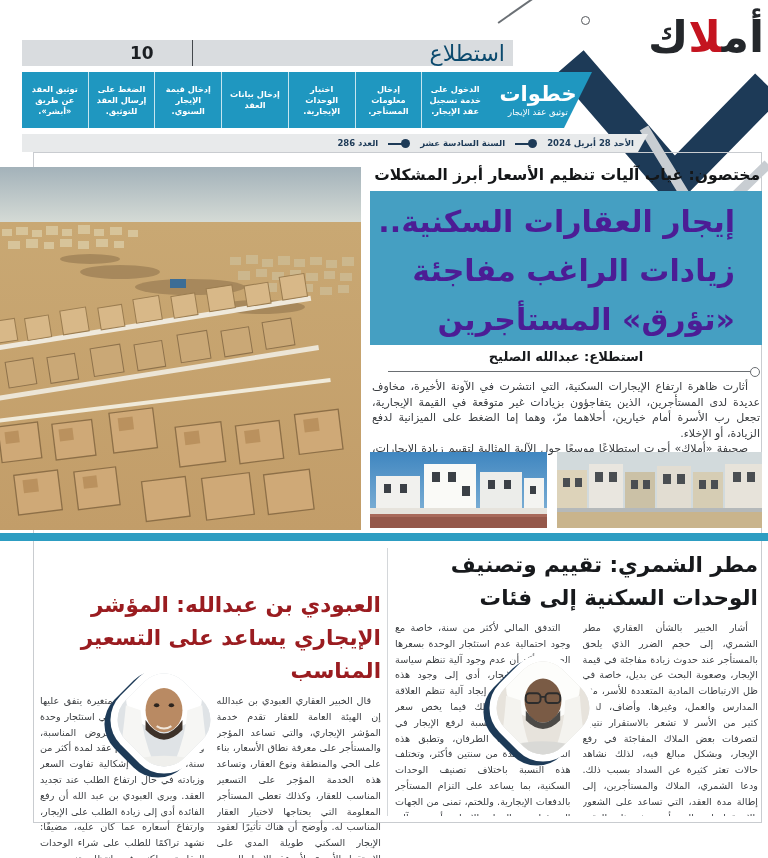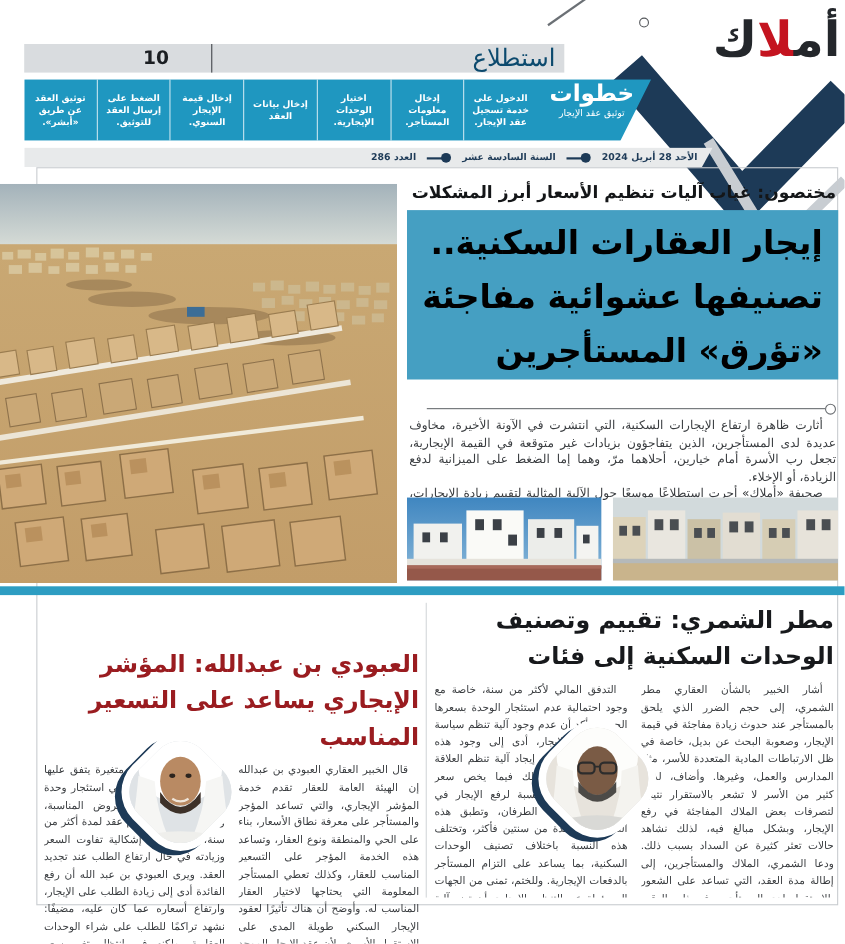--- a/index.html
+++ b/index.html
@@ -7,42 +7,42 @@
   .page{position:relative;width:768px;height:858px;background:#fff;overflow:hidden;direction:rtl;}
   .abs{position:absolute;}
   
   .section-bar{left:22px;top:40px;width:491px;height:26px;background:#d9dcdf;display:flex;align-items:center;}
   .section-title{position:absolute;right:8px;font-size:22px;font-weight:normal;color:#0c4a6e;letter-spacing:.5px;}
   .page-num{position:absolute;left:108px;font-size:17px;font-weight:bold;color:#1b1e22;}
   .pagenum-divider{position:absolute;left:170px;top:0;width:1px;height:26px;background:#44484c;}
   .swoosh-line{left:498px;top:22px;width:95px;height:1.5px;background:#6b7075;transform:rotate(-35deg);transform-origin:left center;}
   
   .steps-strip{left:22px;top:72px;width:570px;height:56px;background:#1f97c0;color:#fff;display:flex;flex-direction:row;align-items:stretch;clip-path:polygon(0 0,100% 0,calc(100% - 28px) 100%,0 100%);}
-  .steps-head{width:96px;display:flex;flex-direction:column;align-items:center;padding:2px 6px 2px 2px;}
+  .steps-head{width:96px;display:flex;flex-direction:column;justify-content:center;align-items:center;padding:2px 6px 2px 2px;}
   .steps-title{font-size:21px;font-weight:bold;line-height:22px;}
   .steps-subtitle{font-size:8.5px;margin-top:2px;white-space:nowrap;}
   .step{flex:1;display:flex;align-items:center;justify-content:center;text-align:center;font-size:8.2px;font-weight:bold;line-height:11px;padding:4px 5px;border-left:1px solid rgba(255,255,255,.75);}
   .step:last-child{border-left:none;}
   
   .date-bar{left:22px;top:134px;width:626px;height:18px;background:#e8eaeb;display:flex;align-items:center;justify-content:flex-start;gap:10px;padding-right:14px;box-sizing:border-box;clip-path:polygon(0 0,100% 0,calc(100% - 10px) 100%,0 100%);color:#1d3a57;font-size:8.5px;font-weight:bold;}
   .pin{display:inline-block;width:22px;height:8px;position:relative;}
   .pin::before{content:"";position:absolute;right:0;top:0;width:9px;height:9px;border-radius:50%;background:#1d3a57;}
   .pin::after{content:"";position:absolute;left:0;top:4px;width:14px;height:1.5px;background:#1d3a57;}
   
   .logo-wrap{left:552px;top:0;width:216px;height:245px;}
   .logo-text{position:absolute;top:14px;right:4px;font-size:44px;font-weight:bold;color:#24272b;line-height:46px;white-space:nowrap;}
   .logo-red{color:#c41420;}
   .logo-reg{position:absolute;top:16px;right:178px;width:7px;height:7px;border:1px solid #55585c;border-radius:50%;font-size:4px;color:#55585c;text-align:center;line-height:7px;}
   
   .main-box{left:33px;top:152px;width:729px;height:671px;border:1px solid #c9ccd0;box-sizing:border-box;}
   
   .aerial{left:0;top:167px;width:361px;height:363px;overflow:hidden;}
   
   .kicker{right:8px;top:166px;width:392px;left:370px;font-size:15.5px;font-weight:bold;color:#141618;}
-  .headline-band{left:370px;top:191px;width:392px;height:154px;background:#459fc2;color:#000000;box-sizing:border-box;padding:6px 14px 0 8px;text-align:right;}
+  .headline-band{left:370px;top:191px;width:392px;height:154px;background:#459fc2;color:#4c1d95;box-sizing:border-box;padding:6px 27px 0 8px;text-align:right;}
   .headline-line{font-size:30px;font-weight:bold;line-height:49px;letter-spacing:-.5px;}
   .byline{left:370px;top:349px;width:392px;text-align:center;font-size:13px;font-weight:bold;color:#17191c;}
   .rule{left:388px;top:371px;width:362px;height:1px;background:#6a6e72;}
   .rule-circle{left:750px;top:367px;width:8px;height:8px;border:1.5px solid #6a6e72;border-radius:50%;background:#fff;}
   .main-body{left:372px;top:379px;width:388px;height:78px;overflow:hidden;text-align:justify;font-size:11px;line-height:15.5px;color:#3a3d40;}
   .main-body p{margin:0;text-indent:12px;}
   .photo-a{left:370px;top:452px;width:177px;height:76px;overflow:hidden;}
   .photo-b{left:557px;top:452px;width:205px;height:76px;overflow:hidden;}
   .teal-bar{left:0;top:533px;width:768px;height:8px;background:#2d9dc2;}
   
@@ -222,24 +222,25 @@
         </g>
         <rect x="-20" y="230" width="360" height="4" fill="#f0ead9"></rect>
       </g>
     </svg>
   </div>
 
   <div class="abs kicker">مختصون: غياب آليات تنظيم الأسعار أبرز المشكلات</div>
 
   <div class="abs headline-band">
     <div class="headline-line">إيجار العقارات السكنية..</div>
-    <div class="headline-line">تصنيفها عشوائية مفاجئة</div>
+    <div class="headline-line">زيادات الراغب مفاجئة</div>
     <div class="headline-line">«تؤرق» المستأجرين</div>
   </div>
 
+  <div class="abs byline">استطلاع: عبدالله الصليح</div>
   <div class="abs rule"></div>
   <div class="abs rule-circle"></div>
 
   <div class="abs main-body">
     <p>أثارت ظاهرة ارتفاع الإيجارات السكنية، التي انتشرت في الآونة الأخيرة، مخاوف عديدة لدى المستأجرين، الذين يتفاجؤون بزيادات غير متوقعة في القيمة الإيجارية، تجعل رب الأسرة أمام خيارين، أحلاهما مرّ، وهما إما الضغط على الميزانية لدفع الزيادة، أو الإخلاء.</p>
     <p>صحيفة «أملاك» أجرت استطلاعًا موسعًا حول الآلية المثالية لتقييم زيادة الإيجارات، أو تثبيت قيمتها حتى يتحقق الاستقرار الأسري.</p>
   </div>
 
   <div class="abs photo-a">
     <svg width="177" height="76" viewBox="0 0 177 76">

